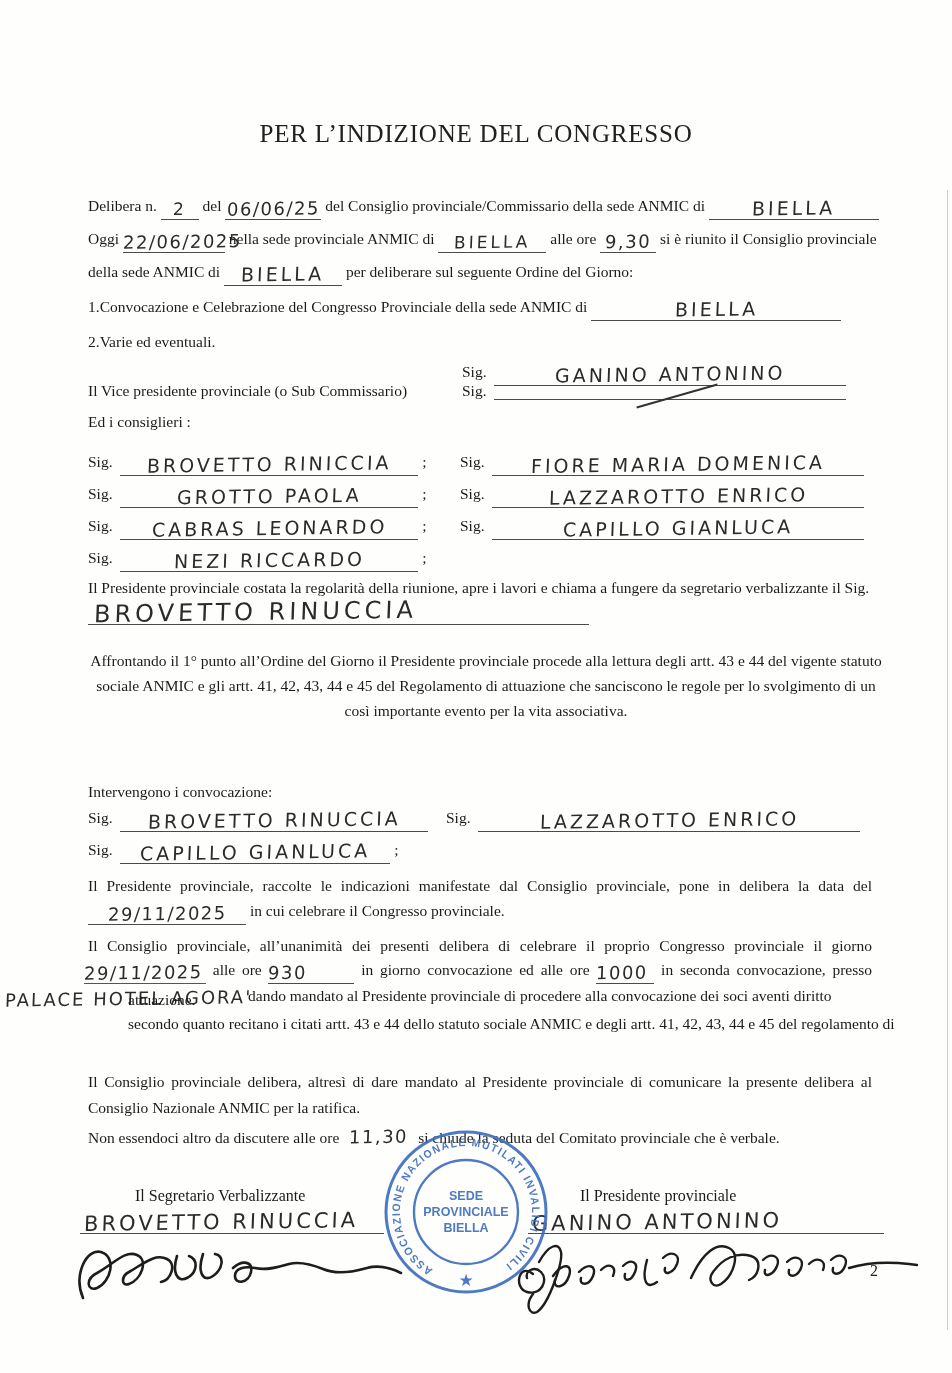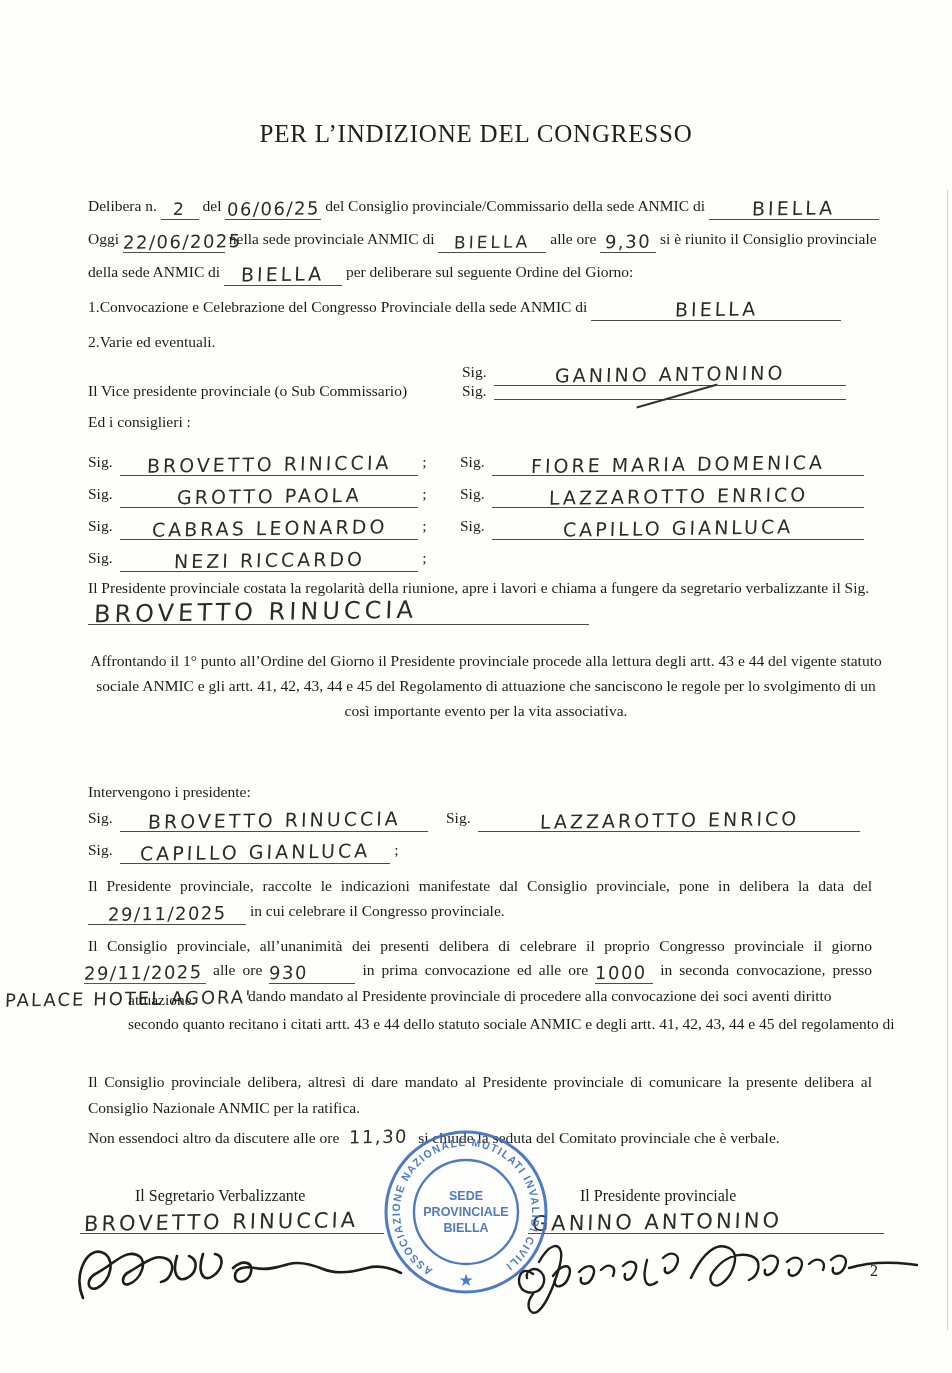--- a/index.html
+++ b/index.html
@@ -111,21 +111,21 @@
     <span class="fill" style="width:298px"><span class="hw hw-name">NEZI RICCARDO</span></span>
     <span>;</span>
   </div>
 
   <div class="line" style="top:578px;left:88px">Il Presidente provinciale costata la regolarità della riunione, apre i lavori e chiama a fungere da segretario verbalizzante il Sig.</div>
   <div class="line" style="top:600px;left:88px">
     <span class="fill" style="width:495px;text-align:left;padding-left:6px"><span class="hw hw-big">BROVETTO RINUCCIA</span></span>
   </div>
 
   <div class="line wrap" style="top:648px;left:88px;width:796px">Affrontando il 1° punto all’Ordine del Giorno il Presidente provinciale procede alla lettura degli artt. 43 e 44 del vigente statuto sociale ANMIC e gli artt. 41, 42, 43, 44 e 45 del Regolamento di attuazione che sanciscono le regole per lo svolgimento di un così importante evento per la vita associativa.</div>
-  <div class="line" style="top:782px;left:88px">Intervengono i presidente:</div>
+  <div class="line" style="top:782px;left:88px">Intervengono i convocazione:</div>
 
   <div class="line" style="top:808px;left:88px">
     <span class="sig-label">Sig.</span>
     <span class="fill" style="width:308px"><span class="hw hw-name">BROVETTO RINUCCIA</span></span>
     <span style="position:absolute;left:358px">
       <span class="sig-label">Sig.</span>
       <span class="fill" style="width:382px"><span class="hw hw-name">LAZZAROTTO ENRICO</span></span>
     </span>
   </div>
   <div class="line" style="top:840px;left:88px">
@@ -138,21 +138,21 @@
   <div class="line" style="top:901px;left:88px">
     <span class="fill" style="width:158px"><span class="hw hw-date">29/11/2025</span></span>
     <span>in cui celebrare il Congresso provinciale.</span>
   </div>
 
   <div class="line just" style="top:936px;left:88px;width:784px">Il Consiglio provinciale, all’unanimità dei presenti delibera di celebrare il proprio Congresso provinciale il giorno</div>
   <div class="line just" style="top:960px;left:84px;width:788px">
     <span class="fill" style="width:122px;border-bottom-color:#555"><span class="hw hw-date">29/11/2025</span></span>
     <span>alle ore</span>
     <span class="fill" style="width:86px"><span class="hw hw-date">930</span></span>
-    <span>in prima convocazione ed alle ore</span>
+    <span>in giorno convocazione ed alle ore</span>
     <span class="fill" style="width:58px"><span class="hw hw-date">1000</span></span>
     <span>in seconda convocazione, presso</span>
   </div>
   <div class="line" style="top:986px;left:5px">
     <span class="fill" style="width:238px;border-bottom:none"><span class="hw hw-date" style="letter-spacing:2px">PALACE HOTEL AGORA'</span></span>
     <span style="position:absolute;left:243px;top:0;white-space:nowrap">dando mandato al Presidente provinciale di procedere alla convocazione dei soci aventi diritto</span>
   </div>
   <div class="line" style="top:1014px;left:128px">secondo quanto recitano i citati artt. 43 e 44 dello statuto sociale ANMIC e degli artt. 41, 42, 43, 44 e 45 del regolamento di</div>
   <div class="line" style="top:990px;left:128px">attuazione.</div>
 

